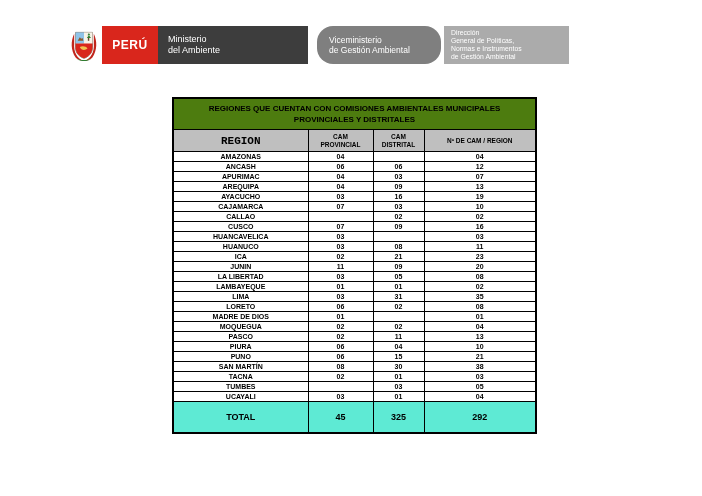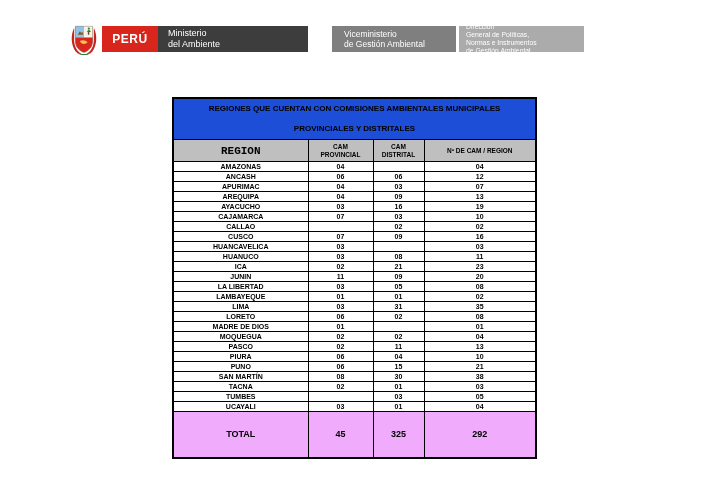--- a/index.html
+++ b/index.html
@@ -1,47 +1,47 @@
 <!DOCTYPE html>
 <html><head>
 <meta charset="utf-8">
 <style>
   html,body{margin:0;padding:0;}
   body{
     width:702px;height:496px;background:#ffffff;position:relative;overflow:hidden;
     font-family:"Liberation Sans", sans-serif;color:#000;
   }
   
-  .banner{position:absolute;left:66px;top:26px;height:26px;display:flex;align-items:stretch;}
+  .banner{position:absolute;left:66px;top:26px;height:38px;display:flex;align-items:stretch;}
   .escudo-box{width:36px;background:#ffffff;display:flex;align-items:center;justify-content:center;}
   .blk{display:flex;flex-direction:column;justify-content:center;}
   .blk-peru{width:56px;background:#d9261c;color:#fff;font-weight:bold;font-size:12px;
             align-items:center;text-align:center;letter-spacing:.5px;}
   .blk-min{width:140px;background:#3d3d3d;color:#fff;font-size:9px;line-height:11px;
-           padding-left:10px;margin-right:24px;}
+           padding-left:10px;margin-right:9px;}
   .blk-vice{width:112px;background:#7f7f7f;color:#fff;font-size:8.5px;line-height:10px;
-            padding-left:12px;margin-right:3px;}
+            padding-left:12px;margin-right:3px;border-radius:16px;}
   .blk-dir{width:118px;background:#ababab;color:#fff;font-size:6.8px;line-height:8px;
            padding-left:7px;}
   .preline{white-space:pre-line;}
   
   .doc-table-wrap{position:absolute;left:172px;top:97px;}
   table.cam{border-collapse:collapse;table-layout:fixed;width:363px;border:2px solid #000;}
   table.cam td,table.cam th{border:1px solid #000;padding:0;text-align:center;vertical-align:middle;overflow:hidden;}
   .col-region{width:135px;}
   .col-prov{width:65px;}
   .col-dist{width:51px;}
   .col-total{width:112px;}
-  .title-cell{background:#1d4ed8;font-weight:bold;font-size:8px;line-height:20px;height:30px;}
+  .title-cell{background:#4d7c0f;font-weight:bold;font-size:8px;line-height:11px;height:30px;}
   .hdr{background:#bfbfbf;font-weight:bold;height:21px;}
   .hdr-region{font-size:11px;font-family:Liberation Mono, monospace;}
   .hdr-small{font-size:6.5px;line-height:8px;}
   tr.data-row{height:10px;}
   tr.data-row td{font-size:7px;font-weight:bold;line-height:9px;}
-  tr.total-row{height:46px;background:#f0abfc;}
+  tr.total-row{height:31px;background:#5eead4;}
   tr.total-row td{font-weight:bold;font-size:9px;}
 </style>
 </head>
 <body>
 
 <div class="banner">
   <div class="escudo-box">
     <svg width="28" height="34" viewBox="0 0 40 48" aria-hidden="true">
 
       <path d="M6 8 C1 18 1 32 8 42 C12 46 18 47 20 47 C10 44 5 34 6 22 Z" fill="#c0261c"></path>

